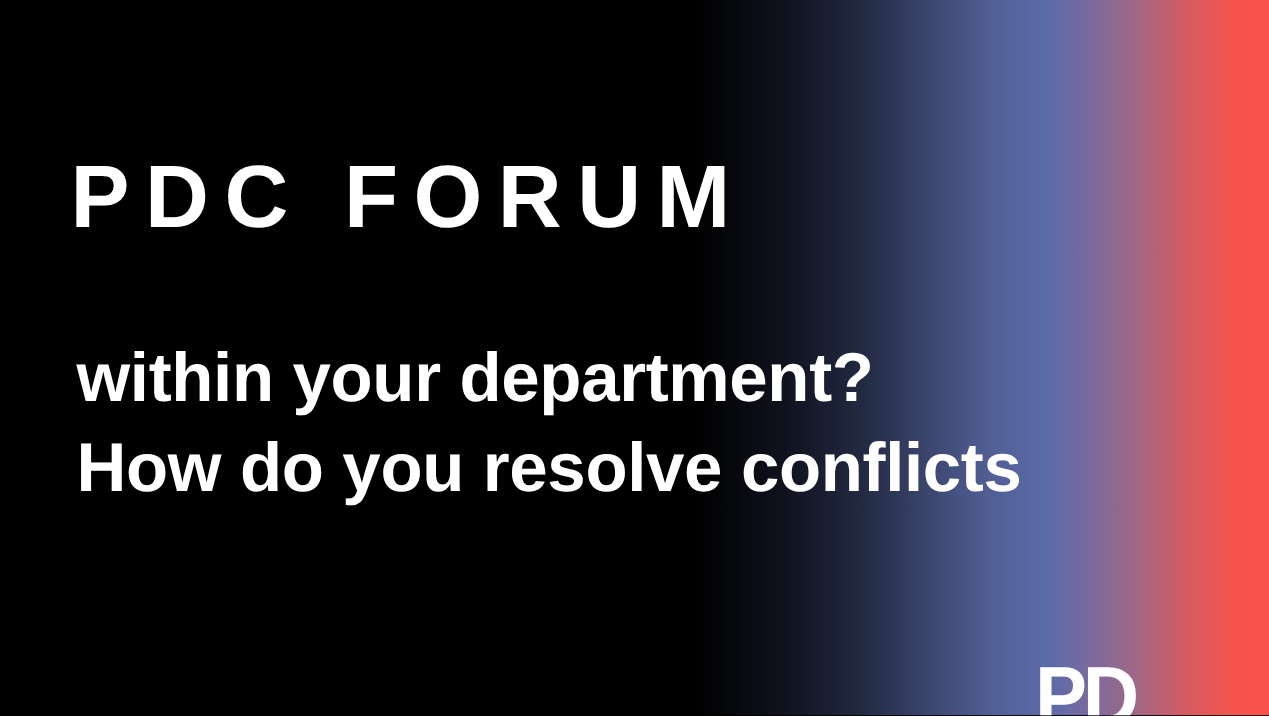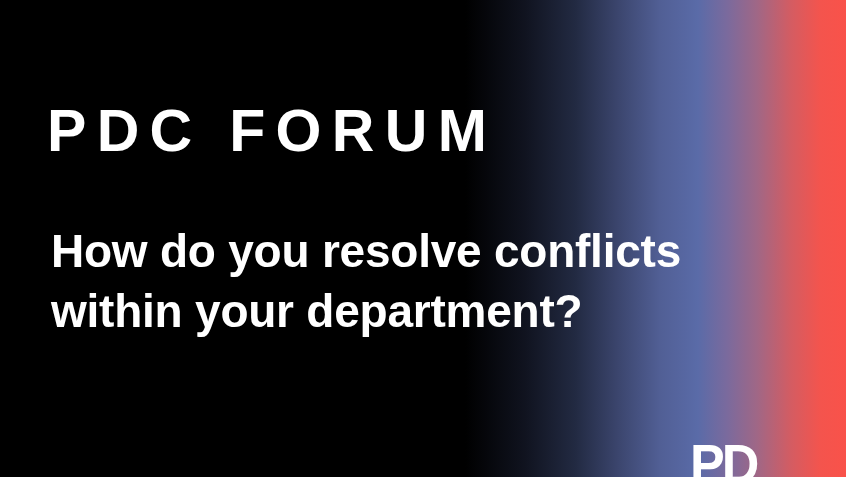--- a/index.html
+++ b/index.html
@@ -114,22 +114,22 @@
 
 <div class="slide">
 
   <div class="slide-backdrop"></div>
 
   <div class="slide-content">
 
     <h1 class="forum-title">PDC FORUM</h1>
 
     <h2 class="question">
+      <span class="question-line">within your department?</span>
       <span class="question-line">How do you resolve conflicts</span>
-      <span class="question-line">within your department?</span>
     </h2>
 
     <div class="logo">
       <span class="logo-wordmark">PD</span>
       <svg class="logo-mark" viewBox="0 0 44 44">
 
         <path d="M 36.85 7.15 A 21 21 0 1 0 7.15 36.85 Z" fill="#ffffff"></path>
         <circle cx="22" cy="22" r="21" fill="none" stroke="#ffffff" stroke-width="1.7"></circle>
       </svg>
     </div>

